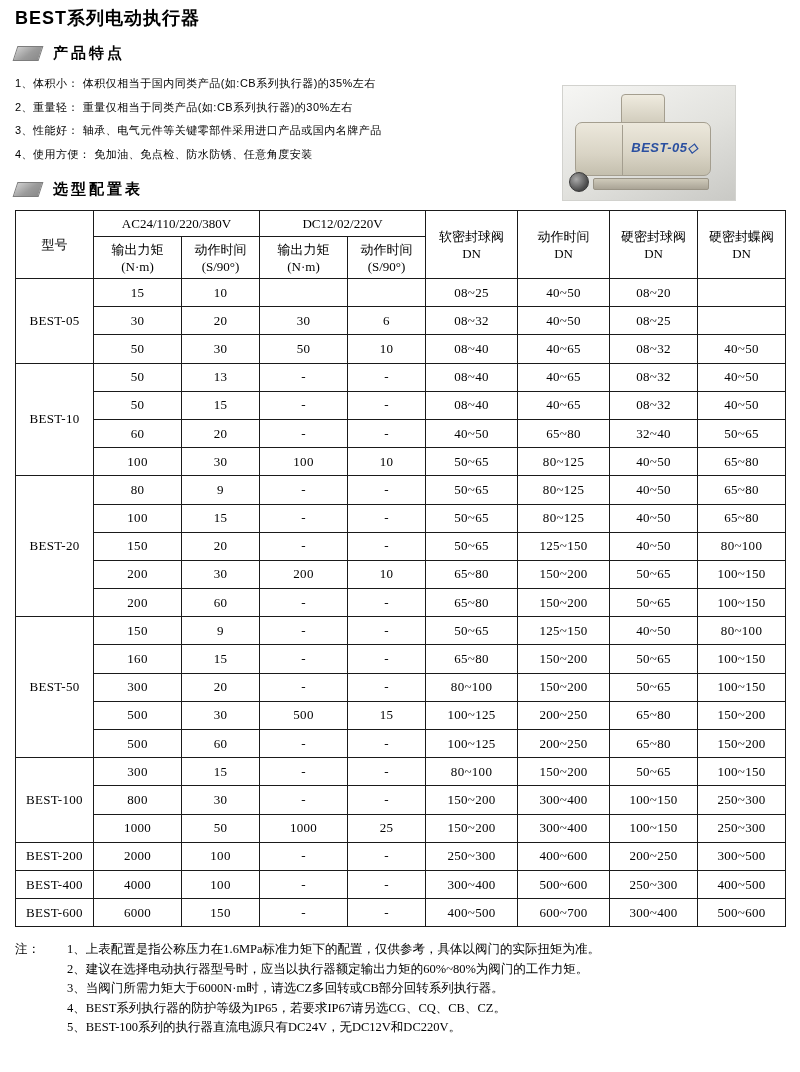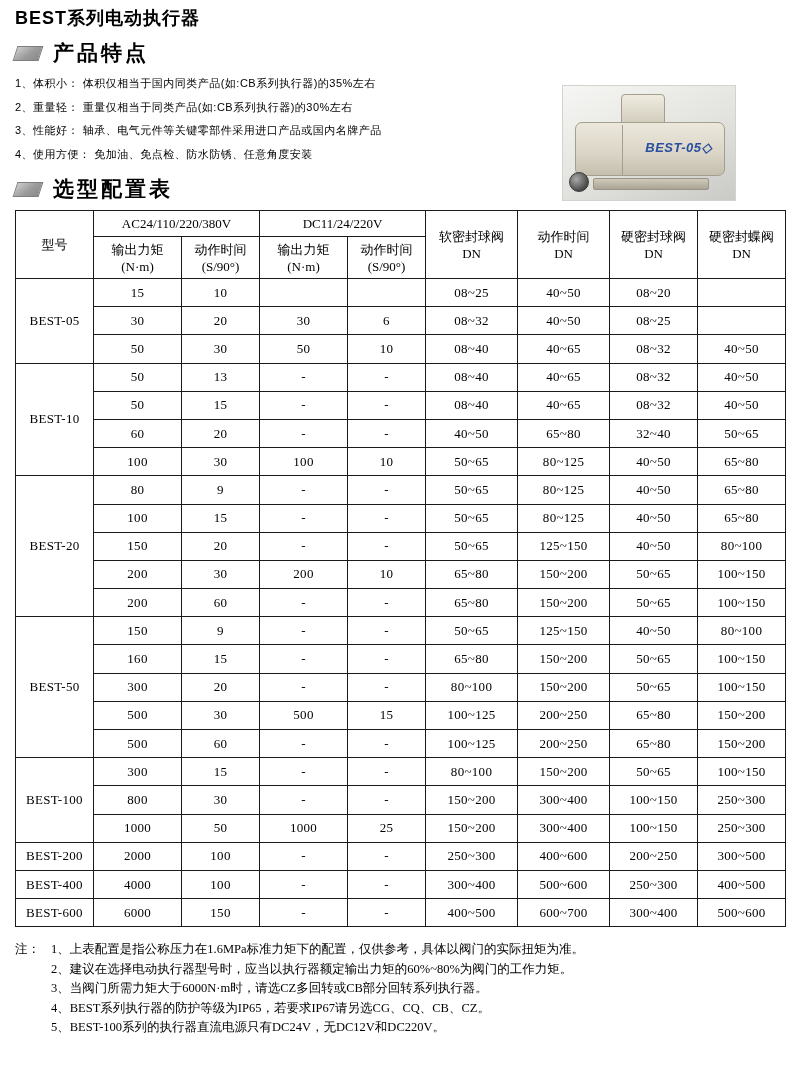--- a/index.html
+++ b/index.html
@@ -11,37 +11,37 @@
   .page { position:relative; width:800px; height:1072px; padding:6px 15px 16px 15px; }
 
   .page-title { font-size:18px; font-weight:bold; letter-spacing:1px; }
 
   .section-heading { display:flex; align-items:center; gap:12px; margin-top:13px; height:20px; }
   .heading-icon {
     width:26px; height:15px; flex:none;
     background:linear-gradient(135deg,#cdcdcd 0%,#9b9b9b 55%,#8a8a8a 100%);
     border:1px solid #7d7d7d; transform:skewX(-18deg);
   }
-  .heading-text { font-size:21px; font-weight:bold; letter-spacing:3px; }
+  .heading-text { font-size:15px; font-weight:bold; letter-spacing:3px; }
 
   .features { margin-top:9px; width:548px; font-size:11px; line-height:23.5px; letter-spacing:0.5px; }
 
   
   .product-photo {
     position:absolute; top:85px; left:562px; width:174px; height:116px;
     background:linear-gradient(155deg,#f6f6f4 0%,#e2e2de 55%,#c9c9c5 100%);
     border:1px solid #d2d2ce;
   }
   .actuator-cap {
     position:absolute; left:58px; top:8px; width:44px; height:32px;
     background:linear-gradient(180deg,#efebdf,#cfcaba);
     border:1px solid #a49e8f; border-radius:4px;
   }
   .actuator-body {
-    position:absolute; left:12px; top:36px; width:150px; height:54px;
+    position:absolute; left:12px; top:36px; width:136px; height:54px;
     background:linear-gradient(180deg,#ece8dc 0%,#d9d4c5 60%,#c4bfae 100%);
     border:1px solid #a49e8f; border-radius:7px;
   }
   .actuator-label {
     position:absolute; right:12px; top:17px;
     color:#2a4fa0; font-size:13px; font-weight:bold; font-style:italic;
     letter-spacing:0.5px;
   }
   .actuator-seam { position:absolute; left:46px; top:2px; width:1px; height:50px; background:#a49e8f; }
   .actuator-connector {
@@ -70,21 +70,21 @@
   .two-line { white-space:pre-line; }
   .config-table td { font-size:13px; height:28.2px; letter-spacing:0.3px; }
   .model-cell { font-size:13px; letter-spacing:0.5px; }
 
   
   .notes {
     display:flex; margin-top:13px; width:770px;
     font-family:"Liberation Serif", serif; font-size:12.5px; line-height:19.5px;
   }
   .notes-prefix { flex:none; width:36px; }
-  .notes-items { flex:1; }
+  .notes-items { flex:1;margin-left:16px; }
 </style>
 </head>
 <body>
 
 <div class="page">
 
   <h1 class="page-title">BEST系列电动执行器</h1>
 
   <div class="section-heading">
     <span class="heading-icon"></span>
@@ -122,21 +122,21 @@
         <col style="width:78px">
         <col style="width:92px">
       <col style="width:92px">
         <col style="width:88px">
         <col style="width:88px">
     </colgroup>
     <thead>
       <tr>
         <th rowspan="2">型号</th>
         <th colspan="2" class="group-head">AC24/110/220/380V</th>
-        <th colspan="2" class="group-head">DC11/24/220V</th>
+        <th colspan="2" class="group-head">DC12/02/220V</th>
         <th rowspan="2" class="two-line">软密封球阀
 DN</th>
         <th rowspan="2" class="two-line">动作时间
 DN</th>
         <th rowspan="2" class="two-line">硬密封球阀
 DN</th>
         <th rowspan="2" class="two-line">硬密封蝶阀
 DN</th>
       </tr>
       <tr>

